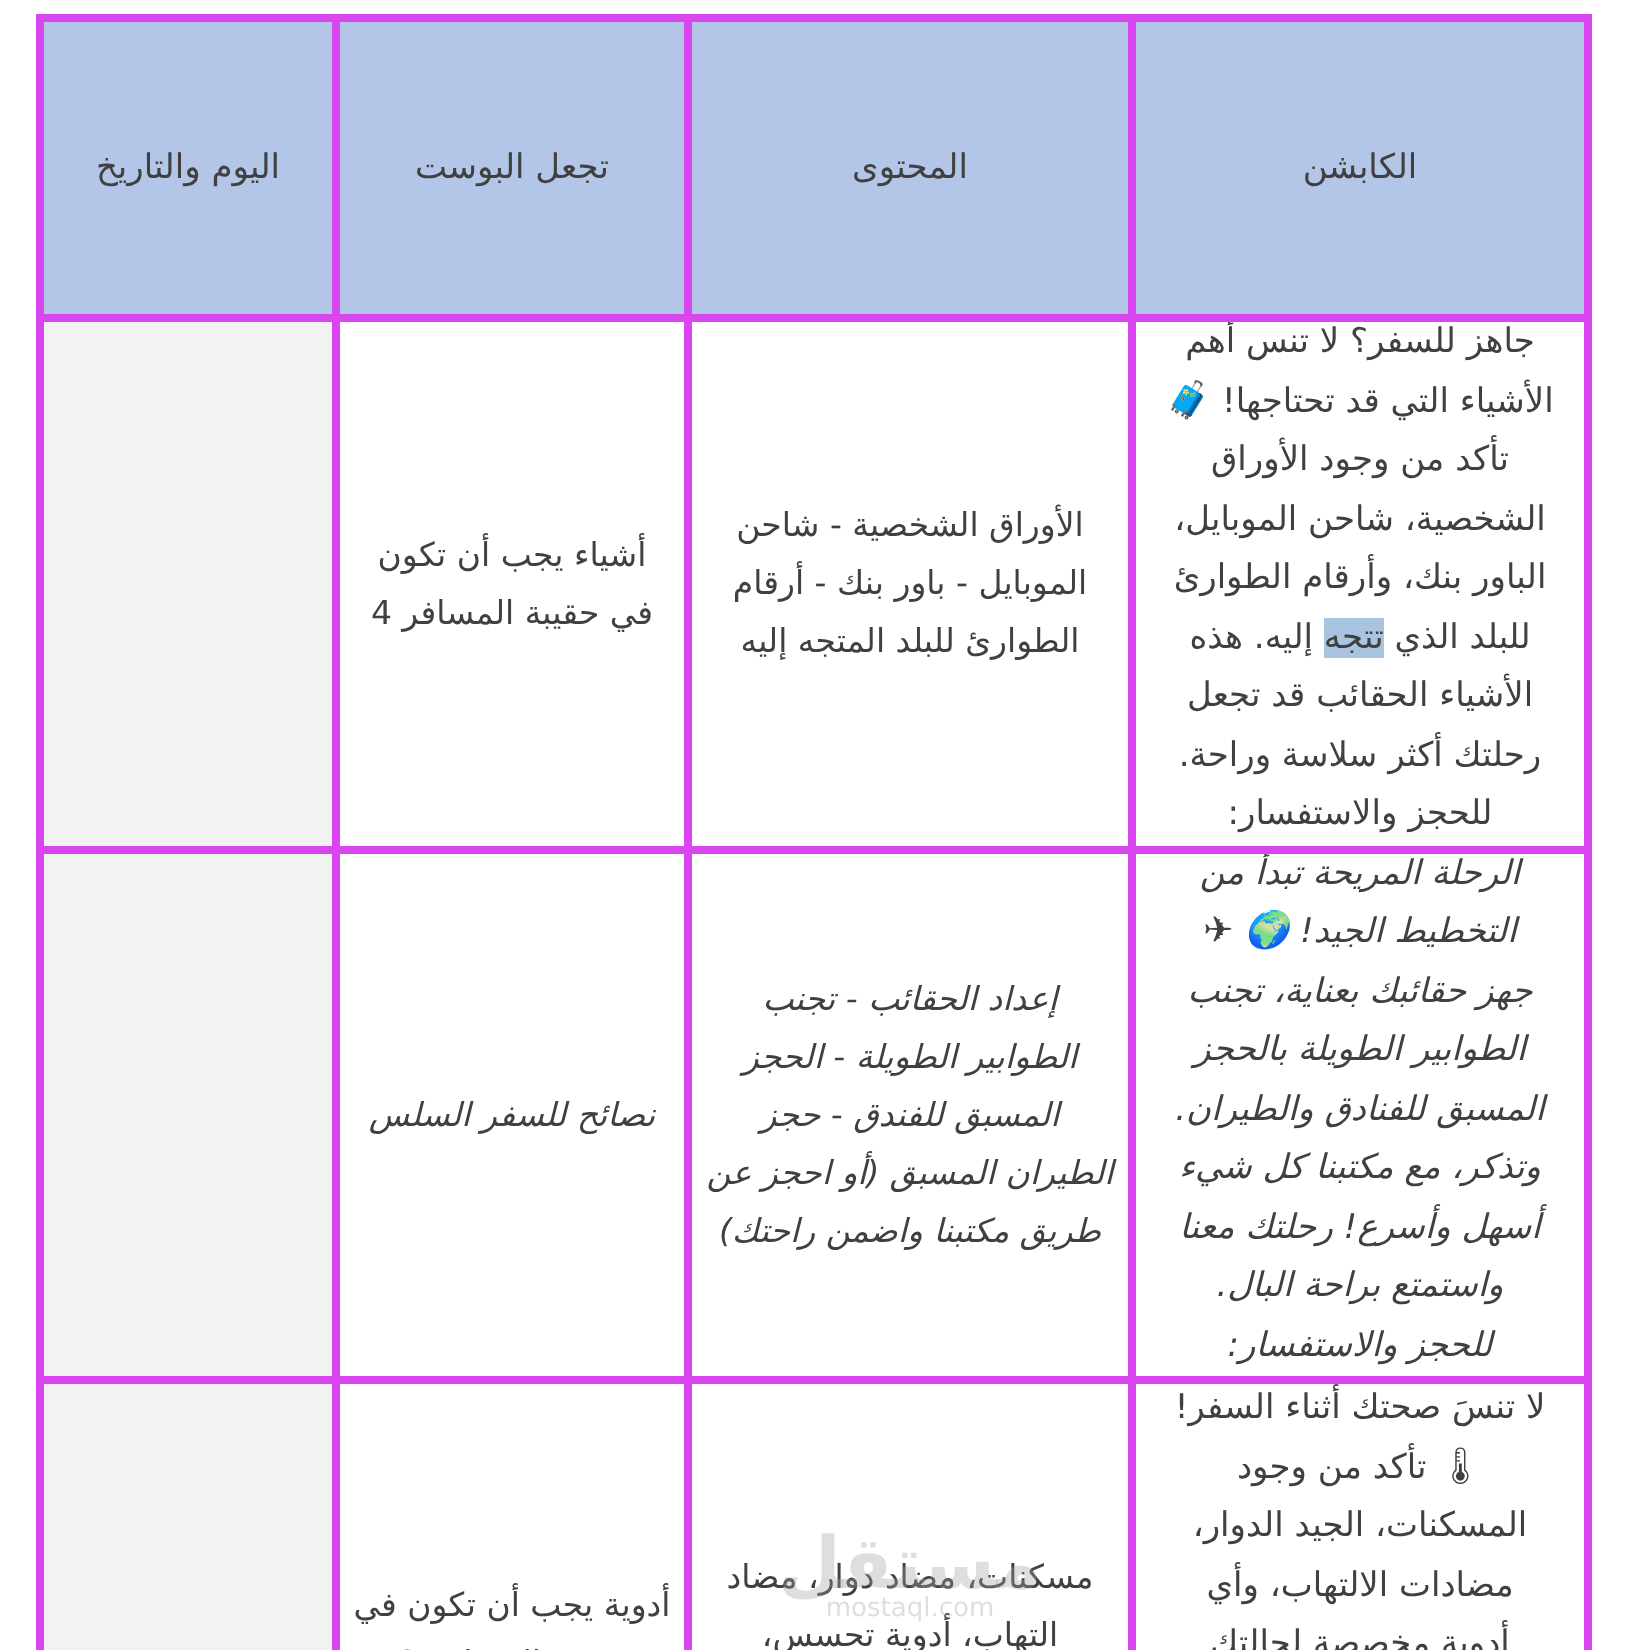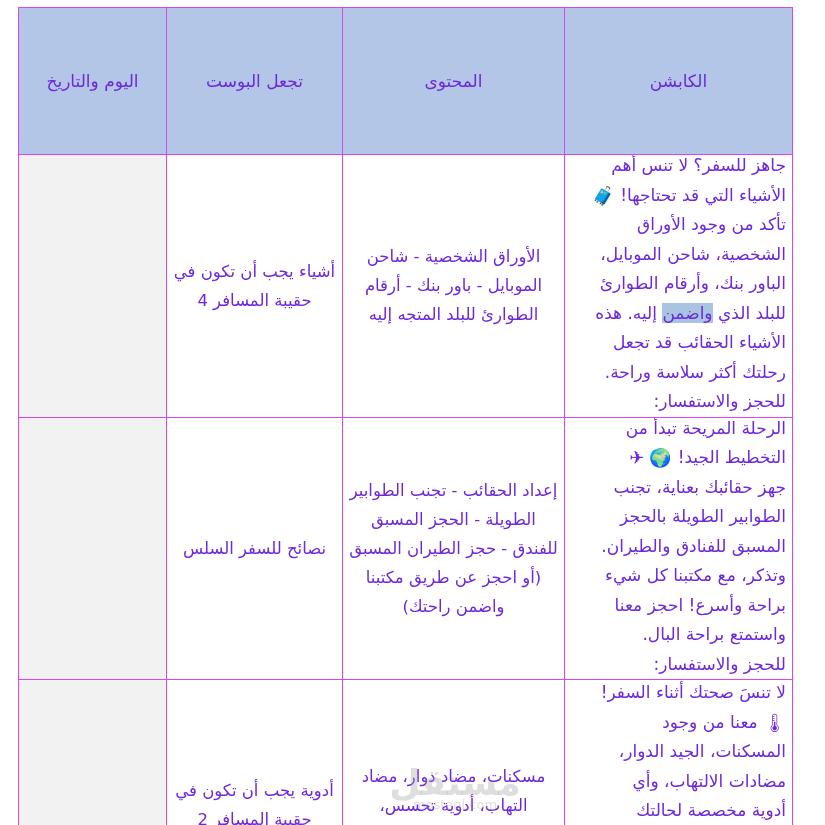--- a/index.html
+++ b/index.html
@@ -20,57 +20,56 @@
     table.plan {
       position: absolute;
       left: 18px;
       top: 7px;
       width: 774px;
       border-collapse: collapse;
       table-layout: fixed;
       direction: rtl;
     }
     table.plan td, table.plan th {
-      border: 1px solid #d946ef;
+      border: 4px solid #d946ef;
       text-align: center;
       vertical-align: middle;
-      color: #6d28d9;
+      color: #404040;
       padding: 0 6px;
       overflow: hidden;
     }
     table.plan th {
       background: #b4c6e7;
       height: 146px;
       font-weight: normal;
       font-size: 17px;
     }
     col.c-caption { width: 228px; }
     col.c-content { width: 222px; }
     col.c-title { width: 176px; }
     col.c-date { width: 148px; }
 
     tr.r1 td { height: 252px; }
-    tr.r2 td { height: 251px; }
+    tr.r2 td { height: 251px; font-style: italic; }
     tr.r3 td { height: 260px; vertical-align: top; }
 
     td.date-cell { background: #f2f2f2; }
 
     .cell-text {
       font-size: 16.5px;
       line-height: 29px;
       direction: rtl;
       unicode-bidi: plaintext;
     }
     .caption-text {
       font-size: 17px;
       line-height: 29.5px;
       direction: rtl;
       padding-top: 0;
       margin-top: -4px;
-      text-align: right;
     }
     tr.r3 .caption-text { margin-top: -2px; }
     tr.r3 .content-text { margin-top: 82px; }
     tr.r3 .title-text { margin-top: 96px; }
 
     .highlight {
       background: #a8c4e0;
     }
     .emoji {
       display: inline-block;
@@ -121,21 +120,21 @@
     <tbody>
 
       <tr class="r1">
         <td>
           <div class="caption-text">
             <div>جاهز للسفر؟ لا تنس أهم</div>
             <div><span>الأشياء التي قد تحتاجها!</span> <span class="emoji">🧳</span></div>
             <div>تأكد من وجود الأوراق</div>
             <div>الشخصية، شاحن الموبايل،</div>
             <div>الباور بنك، وأرقام الطوارئ</div>
-            <div><span>للبلد الذي </span><span class="highlight">واضمن</span><span> إليه. هذه</span></div>
+            <div><span>للبلد الذي </span><span class="highlight">تتجه</span><span> إليه. هذه</span></div>
             <div>الأشياء الحقائب قد تجعل</div>
             <div>رحلتك أكثر سلاسة وراحة.</div>
             <div>للحجز والاستفسار:</div>
           </div>
         </td>
         <td>
           <div class="cell-text">الأوراق الشخصية - شاحن الموبايل - باور بنك - أرقام الطوارئ للبلد المتجه إليه</div>
         </td>
         <td>
           <div class="cell-text">أشياء يجب أن تكون في حقيبة المسافر 4</div>
@@ -147,41 +146,41 @@
 
       <tr class="r2">
         <td>
           <div class="caption-text">
             <div>الرحلة المريحة تبدأ من</div>
             <div><span>التخطيط الجيد!</span> <span class="emoji">🌍</span> <span class="emoji">✈</span></div>
             <div>جهز حقائبك بعناية، تجنب</div>
             <div>الطوابير الطويلة بالحجز</div>
             <div>المسبق للفنادق والطيران.</div>
             <div>وتذكر، مع مكتبنا كل شيء</div>
-            <div>براحة وأسرع! احجز معنا</div>
+            <div>أسهل وأسرع! رحلتك معنا</div>
             <div>واستمتع براحة البال.</div>
             <div>للحجز والاستفسار:</div>
           </div>
         </td>
         <td>
           <div class="cell-text">إعداد الحقائب - تجنب الطوابير الطويلة - الحجز المسبق للفندق - حجز الطيران المسبق (أو احجز عن طريق مكتبنا واضمن راحتك)</div>
         </td>
         <td>
           <div class="cell-text">نصائح للسفر السلس</div>
         </td>
         <td class="date-cell">
           <div class="cell-text"></div>
         </td>
       </tr>
 
       <tr class="r3">
         <td>
           <div class="caption-text">
             <div>لا تنسَ صحتك أثناء السفر!</div>
-            <div><span class="emoji">🌡</span> <span>معنا من وجود</span></div>
+            <div><span class="emoji">🌡</span> <span>تأكد من وجود</span></div>
             <div>المسكنات، الجيد الدوار،</div>
             <div>مضادات الالتهاب، وأي</div>
             <div>أدوية مخصصة لحالتك</div>
           </div>
         </td>
         <td>
           <div class="cell-text content-text">مسكنات، مضاد دوار، مضاد التهاب، أدوية تحسس،</div>
         </td>
         <td>
           <div class="cell-text title-text">أدوية يجب أن تكون في حقيبة المسافر 2</div>

